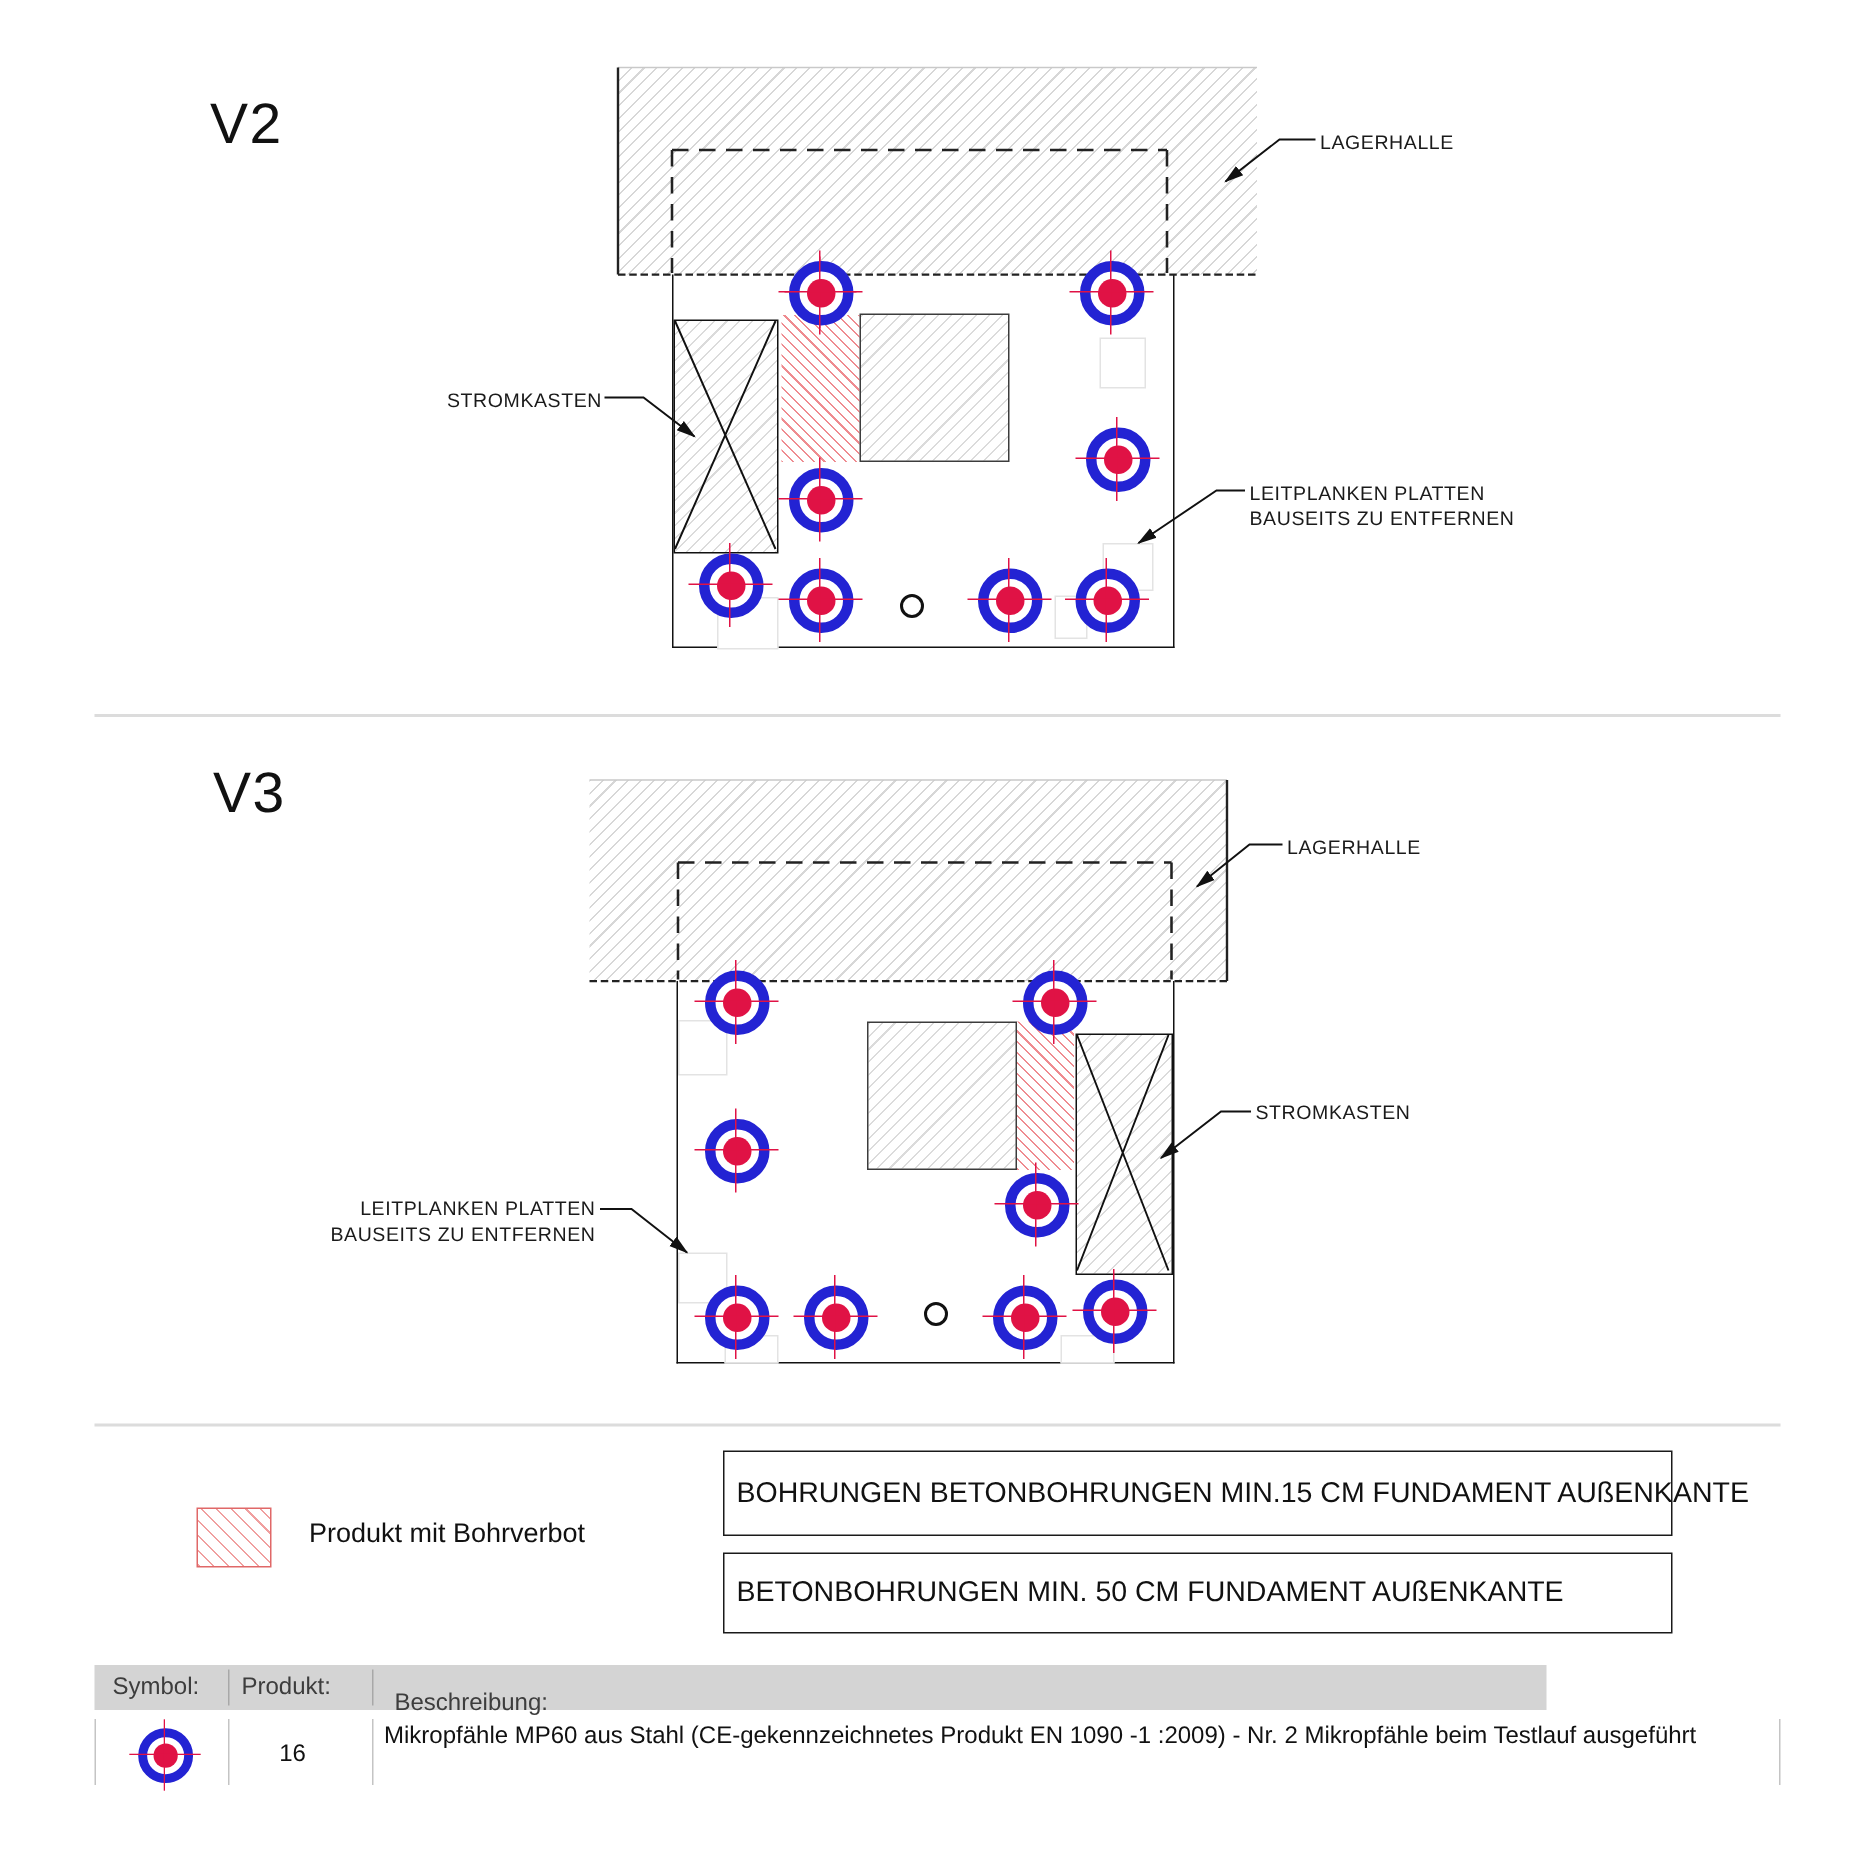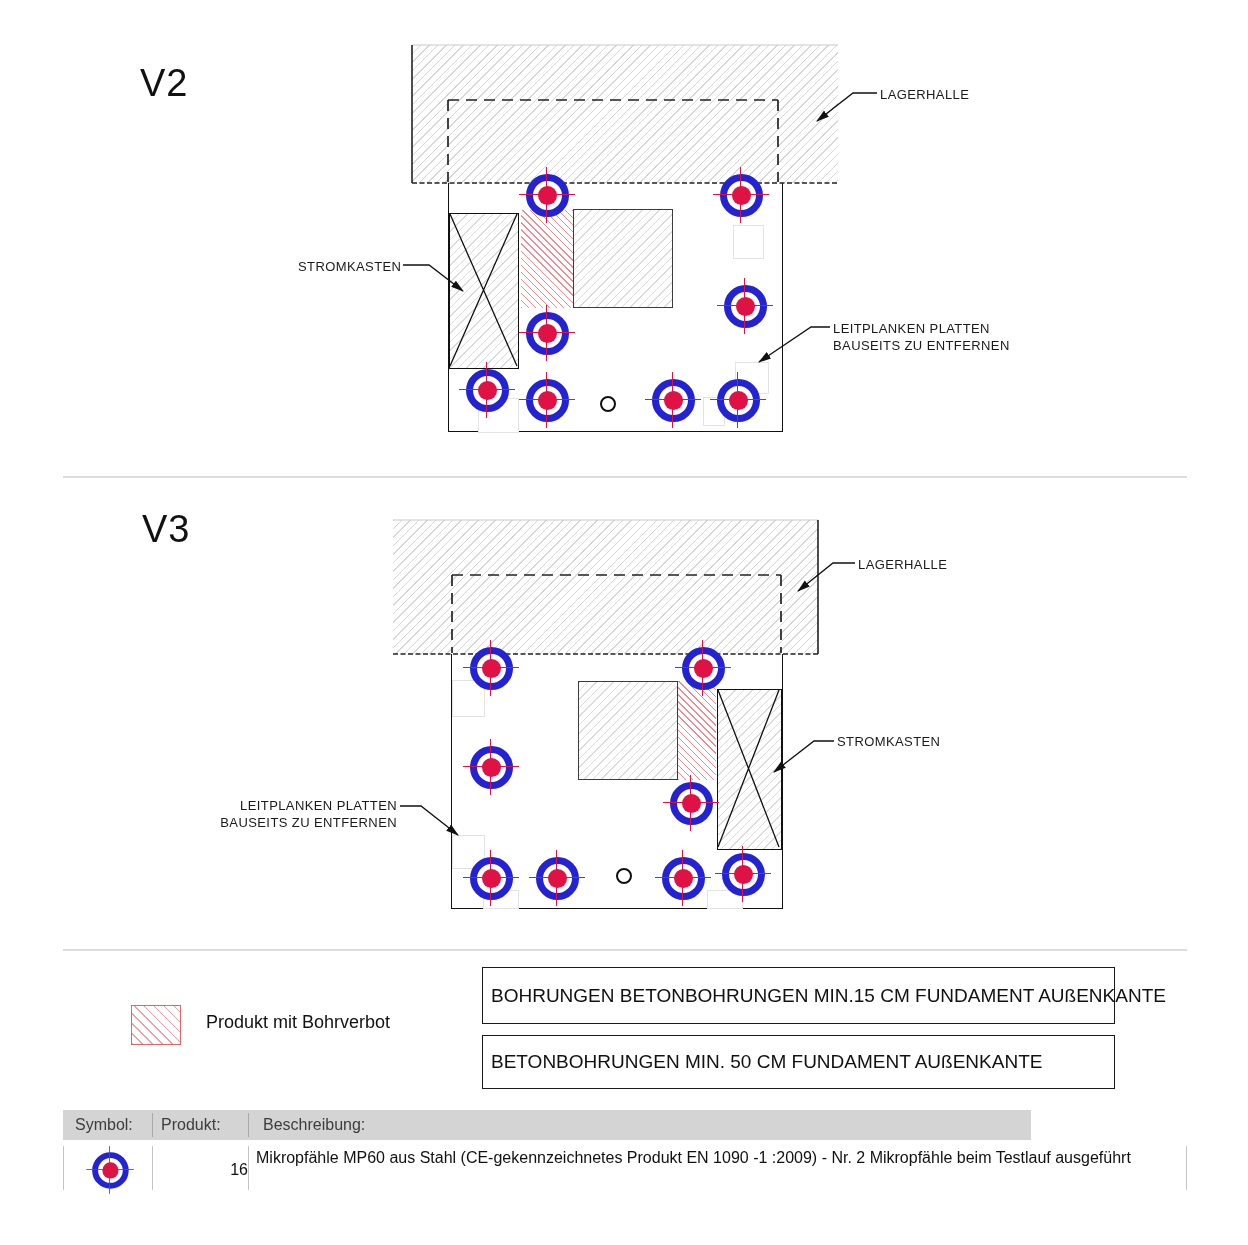--- a/index.html
+++ b/index.html
@@ -44,21 +44,21 @@
     background:repeating-linear-gradient(45deg, rgba(228,80,80,.55) 0 1px, transparent 1px 7px);}
   .legend-label{position:absolute;left:206px;top:1012px;font-size:18px;color:#111;}
   
   .notebox{position:absolute;left:482px;width:623px;border:1.9px solid #1a1a1a;background:#fff;
     font-size:19px;color:#111;white-space:nowrap;padding-left:8px;display:flex;align-items:center;}
   
   .tbl-header{position:absolute;left:63px;top:1110px;width:968px;height:30px;background:#d4d4d4;}
   .tbl-header .h{position:absolute;top:0;height:30px;line-height:30px;font-size:16px;color:#3d3d3d;}
   .vsep{position:absolute;width:1px;background:#a8a8a8;}
   .rowline{position:absolute;width:1px;background:#c4c4c4;}
-  .tbl-number{position:absolute;left:168px;top:1161px;width:80px;text-align:right;font-size:16px;color:#111;}
+  .tbl-number{position:absolute;left:155px;top:1161px;width:80px;text-align:center;font-size:16px;color:#111;}
   .tbl-desc{position:absolute;left:256px;top:1148px;width:885px;font-size:16px;line-height:20px;color:#111;}
   svg.overlay{position:absolute;left:0;top:0;pointer-events:none;}
 </style>
 </head>
 <body>
 
 <div class="plan-title" style="left:140px;top:62px;">V2</div>
 
 <div class="warehouse" style="left:412px;top:45px;width:426px;height:138px;"></div>
 <div class="foundation" style="left:448px;top:183px;width:333px;height:248px;"></div>
@@ -243,21 +243,21 @@
 <div class="notebox" style="top:967px;height:55px;">
   <span>BOHRUNGEN BETONBOHRUNGEN MIN.15 CM FUNDAMENT AUßENKANTE</span>
 </div>
 <div class="notebox" style="top:1035px;height:52px;">
   <span>BETONBOHRUNGEN MIN. 50 CM FUNDAMENT AUßENKANTE</span>
 </div>
 
 <div class="tbl-header">
   <span class="h" style="left:12px;">Symbol:</span>
   <span class="h" style="left:98px;">Produkt:</span>
-  <span class="h" style="left:200px;">Beschreibung:</span>
+  <span class="h" style="left:200px;margin-top:11px;">Beschreibung:</span>
   <span class="vsep" style="left:89px;top:3px;height:24px;"></span>
   <span class="vsep" style="left:185px;top:3px;height:24px;"></span>
 </div>
 
 <div>
   <span class="rowline" style="left:63px;top:1146px;height:44px;"></span>
   <span class="rowline" style="left:152px;top:1146px;height:44px;"></span>
   <span class="rowline" style="left:248px;top:1146px;height:44px;"></span>
   <span class="rowline" style="left:1186px;top:1146px;height:44px;"></span>
 

